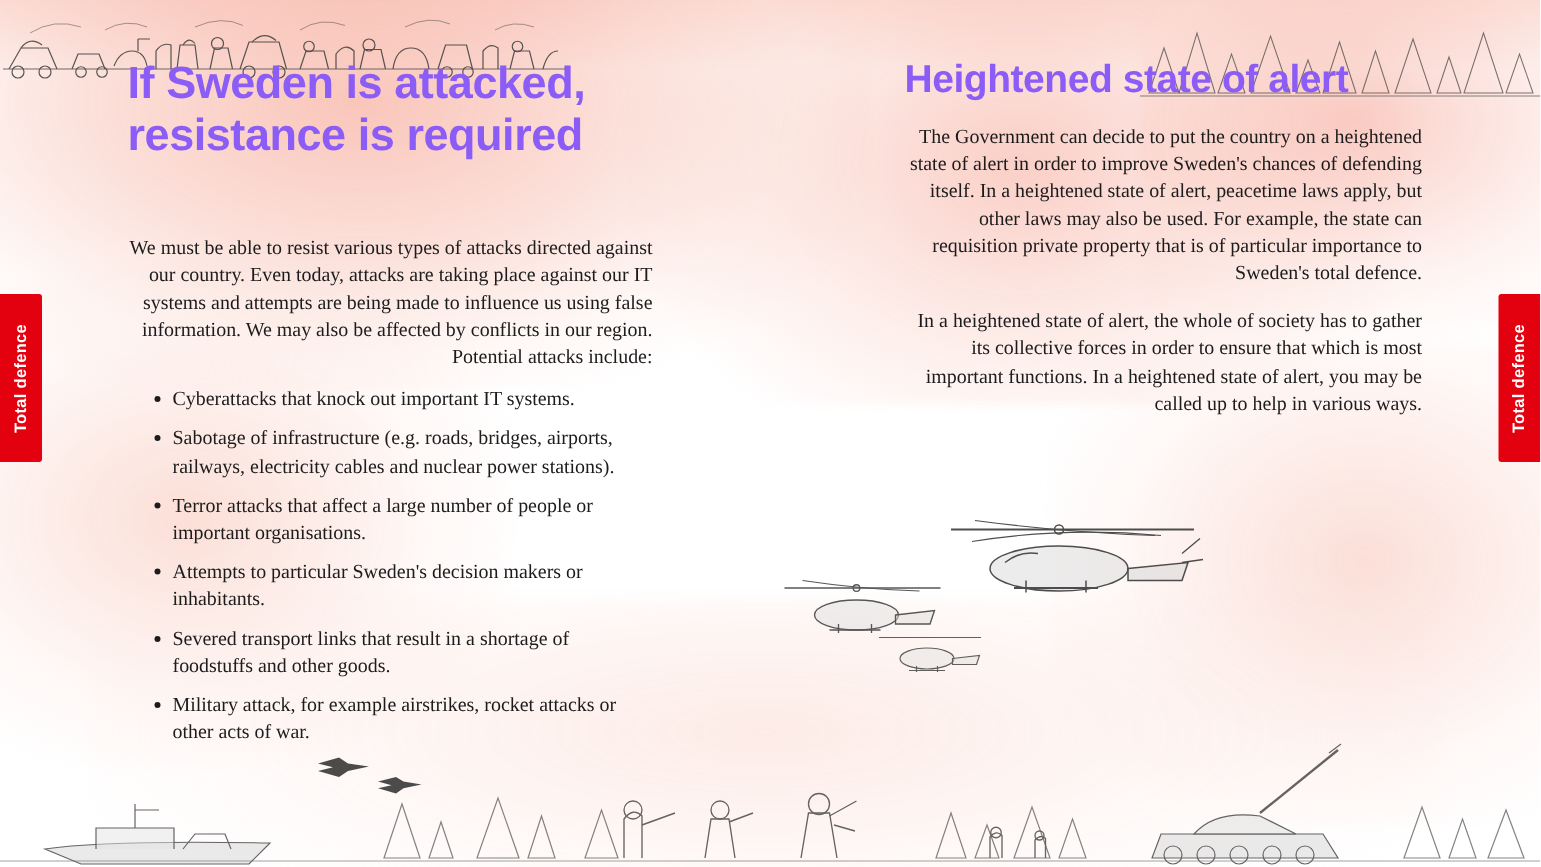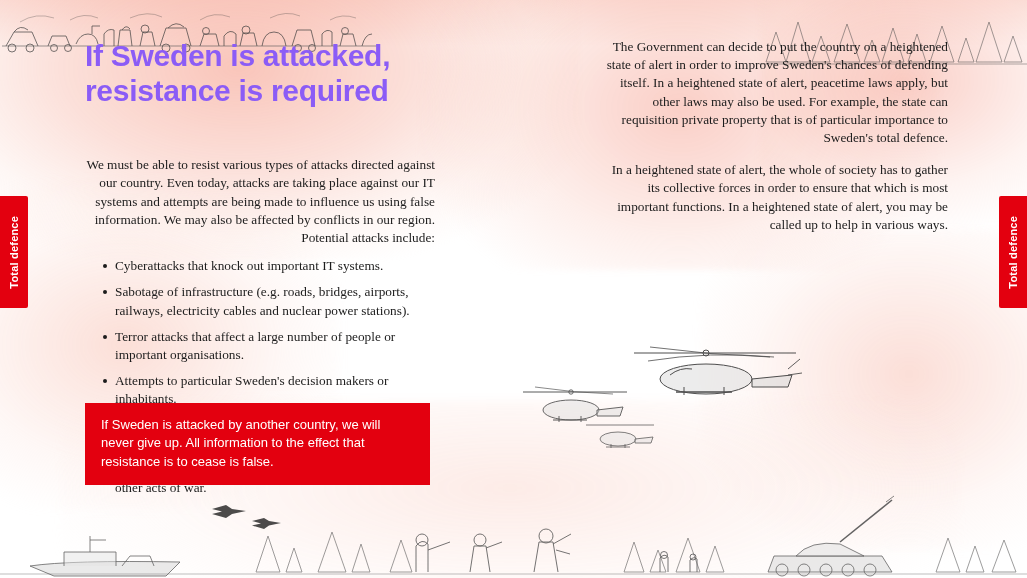--- a/index.html
+++ b/index.html
@@ -360,22 +360,20 @@
     <ul class="bullets">
       <li>Cyberattacks that knock out important IT systems.</li>
       <li>Sabotage of infrastructure (e.g. roads, bridges, airports, railways, electricity cables and nuclear power stations).</li>
       <li>Terror attacks that affect a large number of people or important organisations.</li>
       <li>Attempts to particular Sweden's decision makers or inhabitants.</li>
       <li>Severed transport links that result in a shortage of foodstuffs and other goods.</li>
       <li>Military attack, for example airstrikes, rocket attacks or other acts of war.</li>
     </ul>
   </div>
 
-  <div class="callout">
-    <p>If Sweden is attacked by another country, we will never give up. All information to the effect that resistance is to cease is false.</p>
-  </div>
 
   <div class="col-right">
+    <h1 class="heading">Heightened state of alert</h1>
     <p class="body">The Government can decide to put the country on a heightened state of alert in order to improve Sweden's chances of defending itself. In a heightened state of alert, peacetime laws apply, but other laws may also be used. For example, the state can requisition private property that is of particular importance to Sweden's total defence.</p>
     <p class="body">In a heightened state of alert, the whole of society has to gather its collective forces in order to ensure that which is most important functions. In a heightened state of alert, you may be called up to help in various ways.</p>
   </div>
 
 </div>
 
 </body></html>

